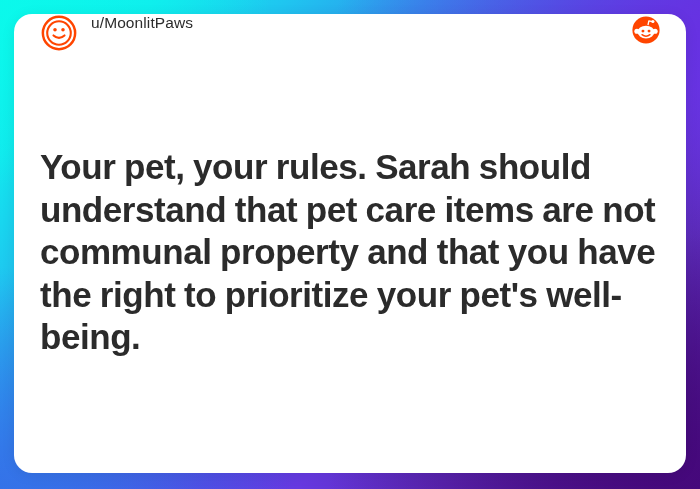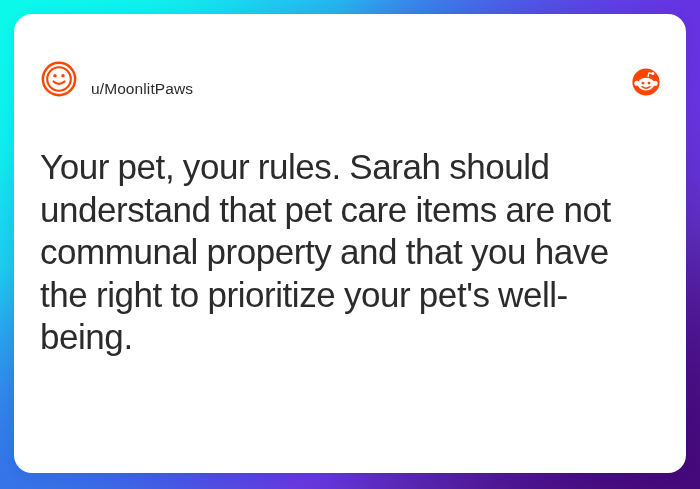--- a/index.html
+++ b/index.html
@@ -60,21 +60,21 @@
   }
 
   
   #card-header {
     position: absolute;
     left: 0;
     top: 0;
     right: 0;
     height: 84px;
     display: flex;
-    align-items: flex-end;
+    align-items: flex-start;
     padding: 0 24px 0 26px;
     box-sizing: border-box;
   }
 
   .avatar {
     width: 38px;
     height: 38px;
     flex: 0 0 38px;
     display: block;
   }
@@ -100,21 +100,21 @@
   
   #post-body {
     position: absolute;
     left: 26px;
     top: 132px;
     width: 620px;
     font-size: 35px;
     line-height: 1.215;
     color: #2B2B2B;
     font-family: "Liberation Sans", sans-serif;
-    font-weight: 400;
+    font-weight: 700;
     letter-spacing: -0.45px;
     word-spacing: -0.6px;
     white-space: pre-wrap;
   }
 </style>
 </head>
 <body>
 
 <div id="backdrop">
 

